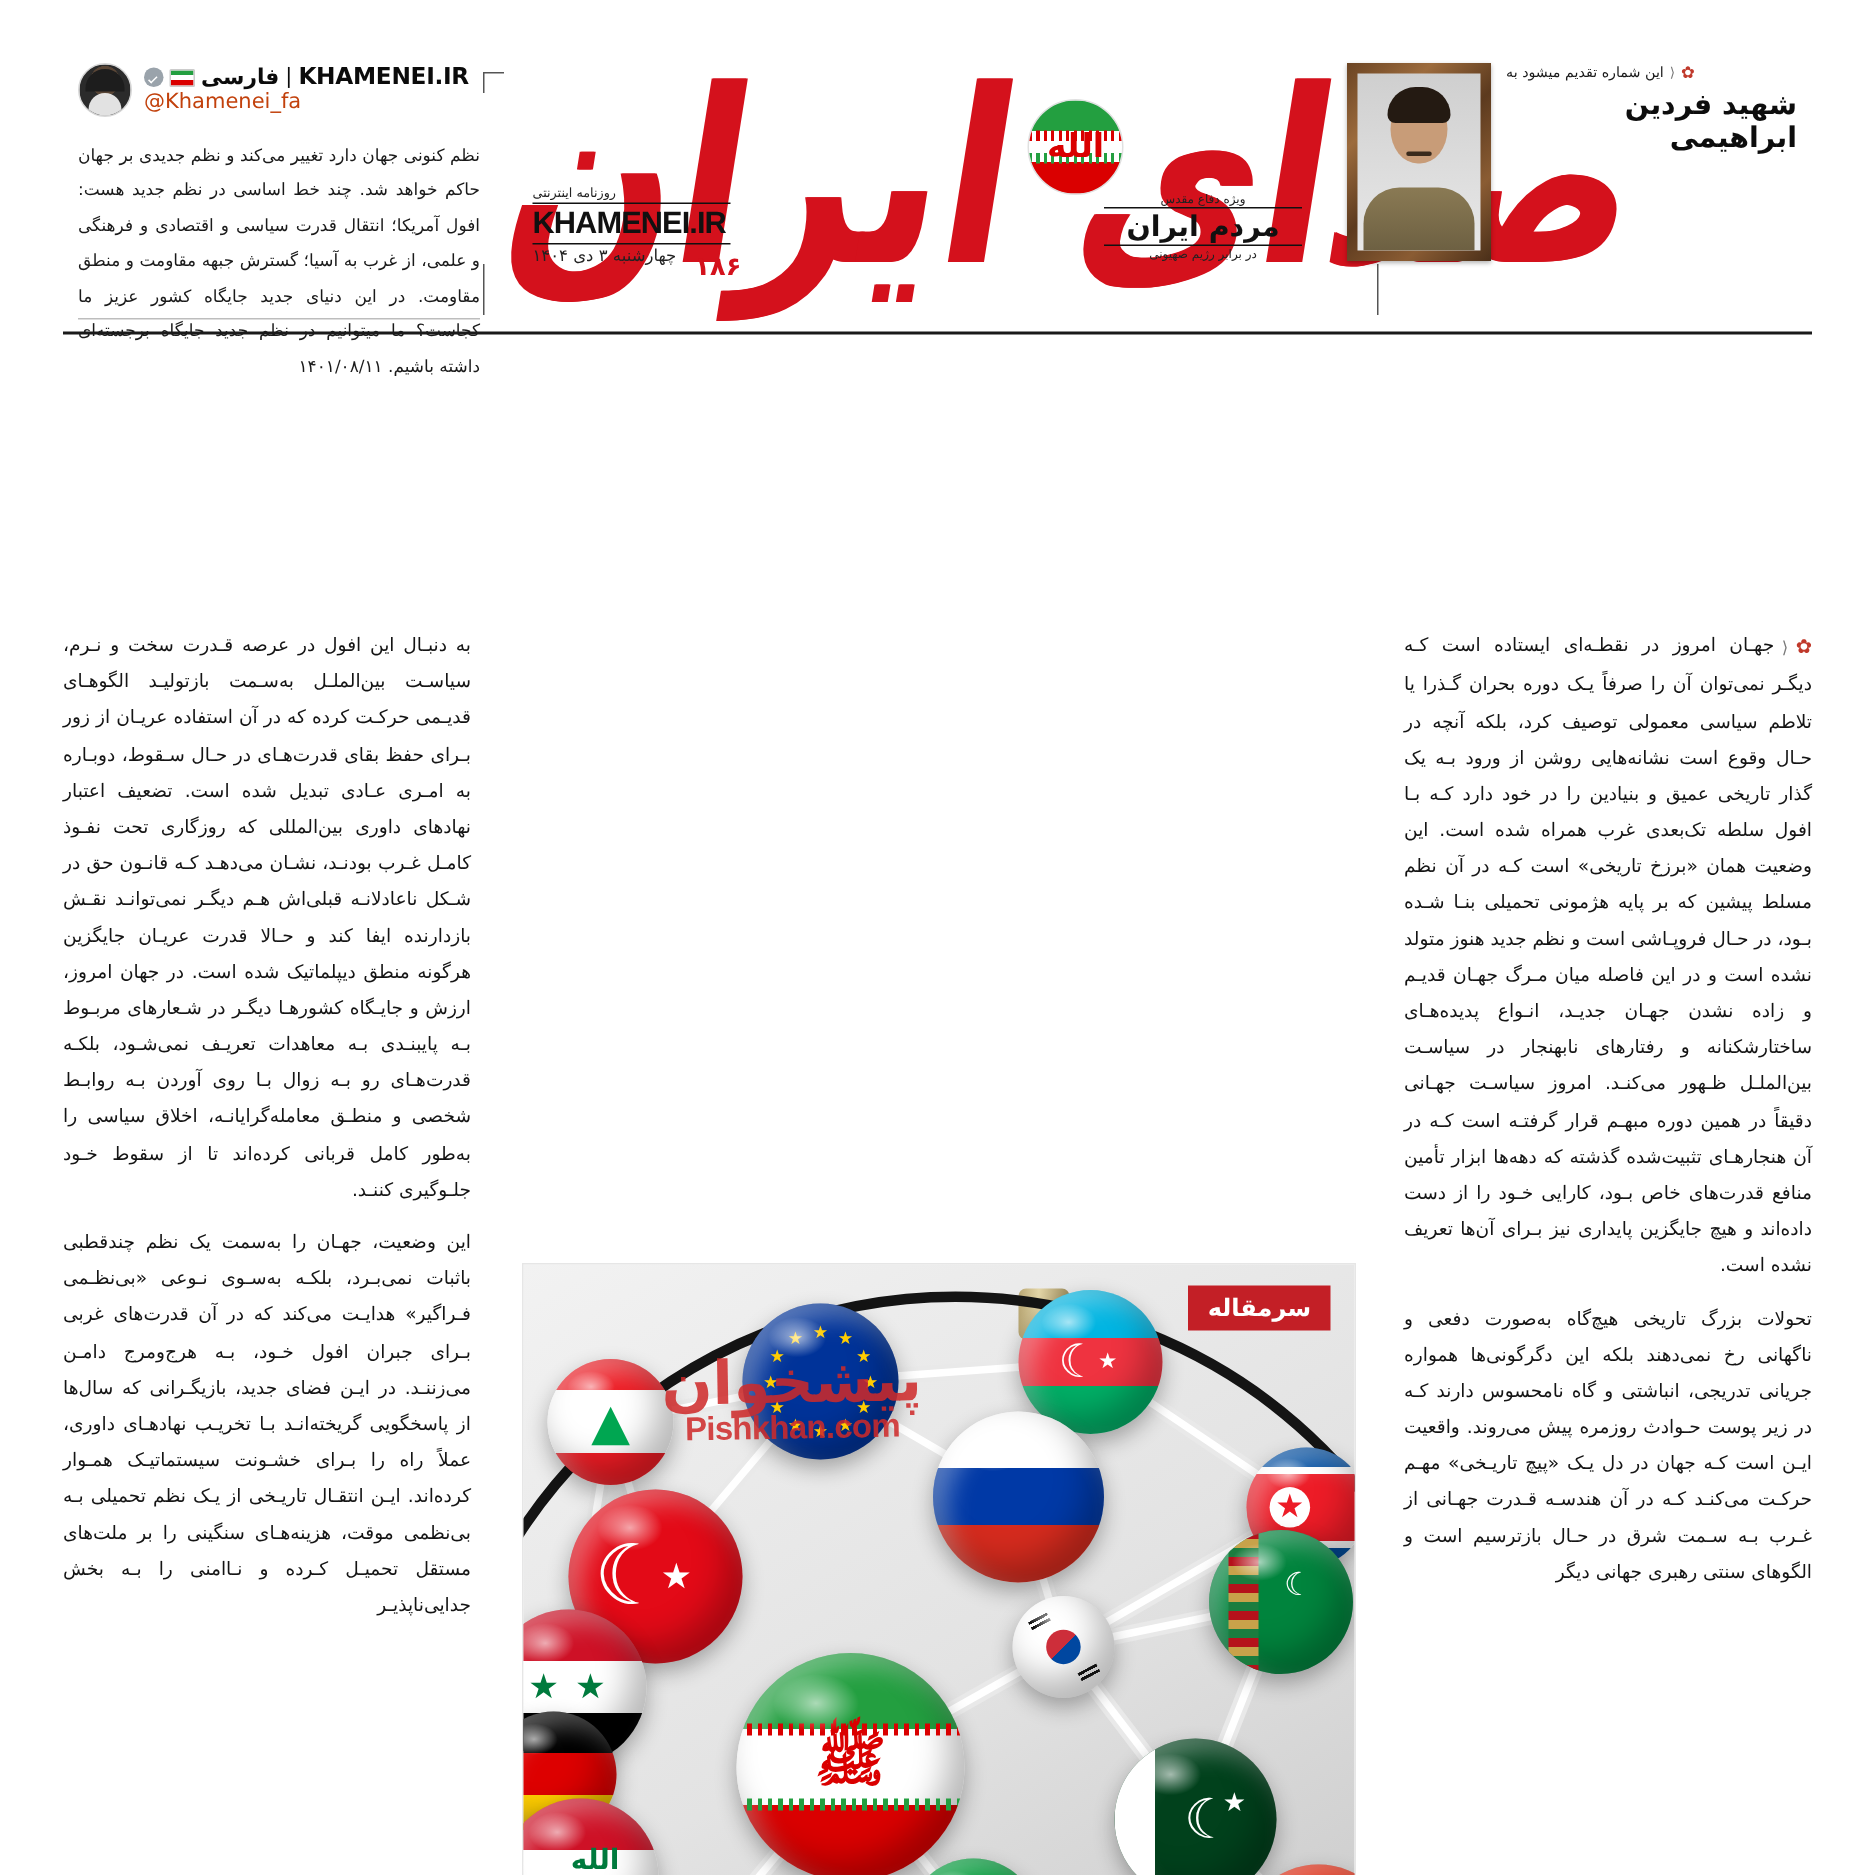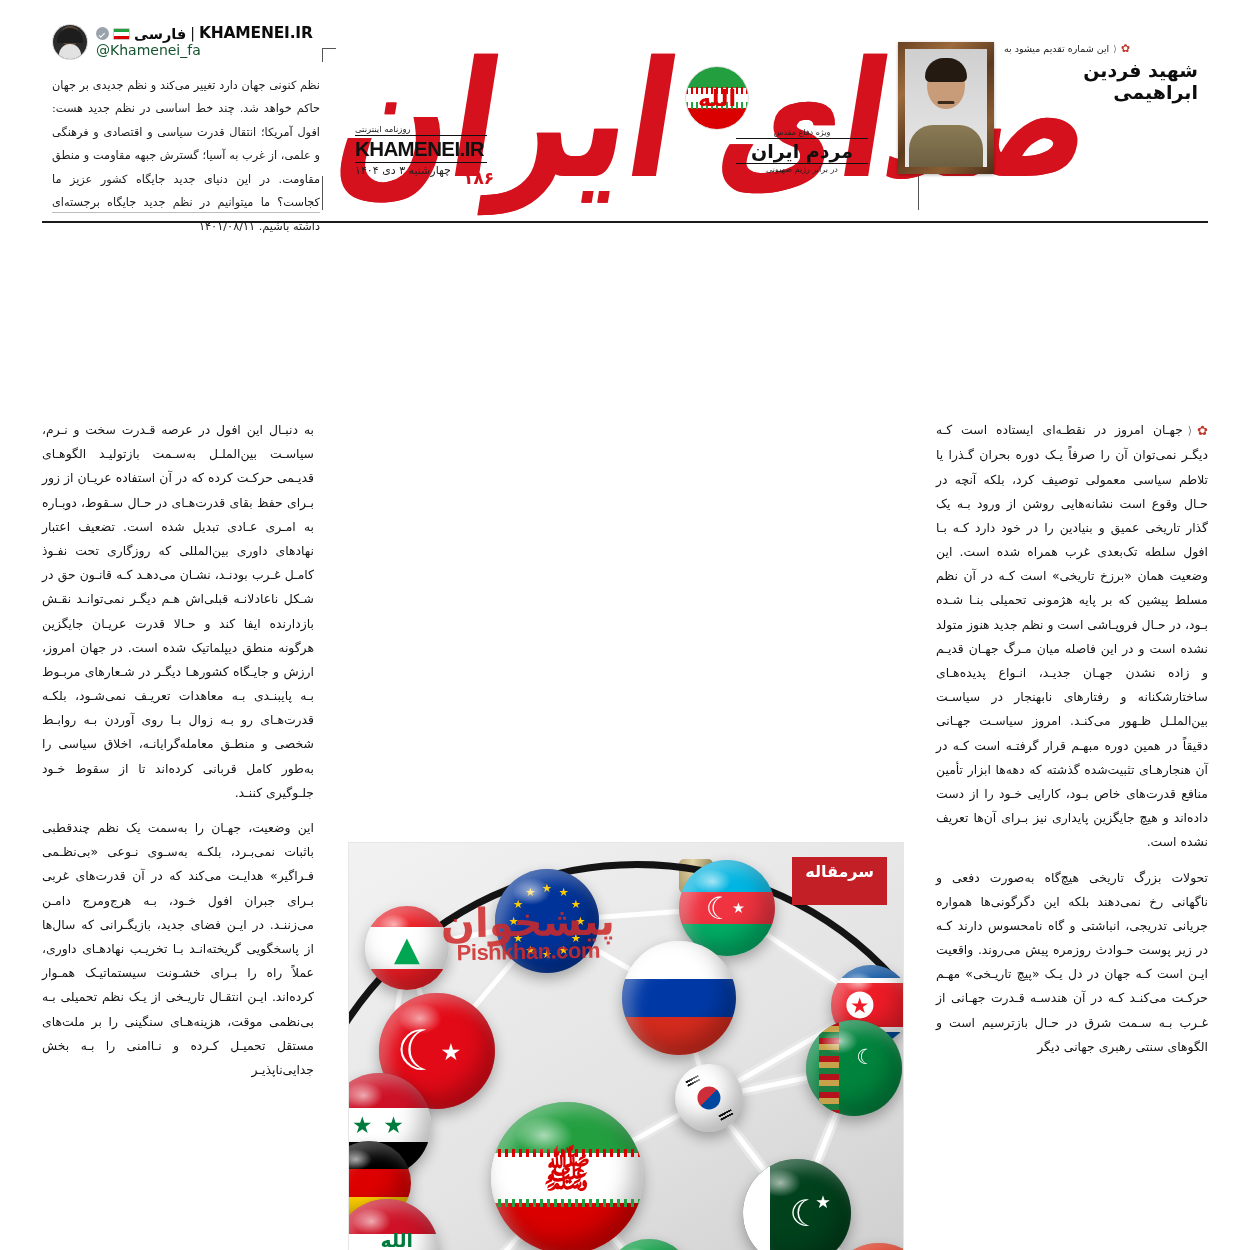--- a/index.html
+++ b/index.html
@@ -11,41 +11,41 @@
     color:#111;
     position:relative;
   }
   .page{position:relative;width:1250px;height:1250px;}
 
   
   .masthead{position:relative;height:222px;}
   .mast-rule{position:absolute;left:42px;right:42px;top:221px;height:2px;background:#1a1a1a;}
 
   
-  .tw-card{position:absolute;left:52px;top:24px;width:268px;}
+  .tw-card{position:absolute;left:52px;top:42px;width:268px;}
   .tw-head{display:flex;align-items:center;gap:8px;direction:ltr;}
   .tw-avatar{width:34px;height:34px;border-radius:50%;flex:0 0 34px;
     background:radial-gradient(circle at 50% 32%,#efe3d6 0 16%,#5a4636 17% 34%,#2b2b2b 35% 100%);
     border:1px solid #d8d8d8;position:relative;overflow:hidden;}
   .tw-avatar:after{content:"";position:absolute;left:50%;top:56%;transform:translateX(-50%);
     width:22px;height:18px;border-radius:11px 11px 4px 4px;background:#f2f2f2;opacity:.92;}
   .tw-avatar:before{content:"";position:absolute;left:50%;top:8%;transform:translateX(-50%);
     width:26px;height:15px;border-radius:13px 13px 0 0;background:#1d1d1d;z-index:3;}
   .tw-names{display:flex;flex-direction:column;line-height:1.12;}
   .tw-line1{display:flex;align-items:center;gap:4px;direction:ltr;}
   .tw-handle-main{font-weight:bold;font-size:15.5px;letter-spacing:-.2px;color:#0b0b0b;}
   .tw-sep{font-size:14px;color:#0b0b0b;}
   .tw-fa{font-size:14.5px;font-weight:bold;color:#0b0b0b;}
   .tw-flagicon{width:15px;height:10px;border-radius:1px;overflow:hidden;display:inline-block;
     background:linear-gradient(to bottom,#239f40 0 33.3%,#fff 33.3% 66.6%,#da0000 66.6% 100%);
     border:.5px solid #ccc;}
   .tw-verified{width:13px;height:13px;border-radius:50%;background:#9aa3ab;position:relative;flex:0 0 13px;}
   .tw-verified:after{content:"";position:absolute;left:3.2px;top:5.6px;width:5px;height:2.4px;
     border-left:1.6px solid #fff;border-bottom:1.6px solid #fff;transform:rotate(-45deg);}
-  .tw-at{font-size:14px;color:#14532d;direction:ltr;margin-top:1px;}
+  .tw-at{font-size:14px;color:#c2410c;direction:ltr;margin-top:1px;}
   .tw-body{margin-top:14px;font-size:11.3px;line-height:2.08;text-align:justify;color:#1a1a1a;
     font-family:"DejaVu Sans",sans-serif;direction:rtl;letter-spacing:-.2px;}
   .tw-underline{position:absolute;left:52px;top:212px;width:268px;height:1px;background:#bdbdbd;}
 
   .crop-mark{position:absolute;width:14px;height:14px;}
   .cm-a{left:322px;top:48px;border-top:1.5px solid #555;border-left:1.5px solid #555;width:13px;height:13px;}
   .cm-b{left:322px;top:176px;border-left:1.5px solid #555;height:34px;width:0;}
   .cm-c{left:918px;top:48px;border-top:1.5px solid #555;border-left:1.5px solid #555;width:13px;height:13px;}
   .cm-d{left:918px;top:176px;border-left:1.5px solid #555;height:34px;width:0;}
 
@@ -137,21 +137,21 @@
      box-shadow:0 6px 14px rgba(0,0,0,.30), inset -10px -12px 22px rgba(0,0,0,.28),
                 inset 9px 9px 16px rgba(255,255,255,.35);}
   .ball .shine{position:absolute;left:16%;top:9%;width:38%;height:26%;border-radius:50%;
      background:radial-gradient(ellipse at 50% 50%,rgba(255,255,255,.62),rgba(255,255,255,0) 70%);}
   .wm{position:absolute;left:84px;top:62px;width:190px;text-align:center;opacity:.86;
      transform:rotate(-1deg);pointer-events:none;}
   .wm-fa{font-size:40px;font-weight:bold;color:#cf2a2a;letter-spacing:-2px;line-height:.85;}
   .wm-en{font-size:22px;font-weight:bold;color:#cf2a2a;
      font-family:"Liberation Sans",sans-serif;letter-spacing:-.5px;}
   .badge{position:absolute;right:16px;top:14px;background:#c31f26;color:#fff;
-     font-size:16px;font-weight:bold;padding:5px 13px 24px;letter-spacing:-.5px;}
+     font-size:16px;font-weight:bold;padding:5px 13px 6px;letter-spacing:-.5px;}
 </style>
 </head>
 <body>
 
 <div class="page">
 
   <div class="masthead">
 
     <div class="tw-card">
       <div class="tw-head">

